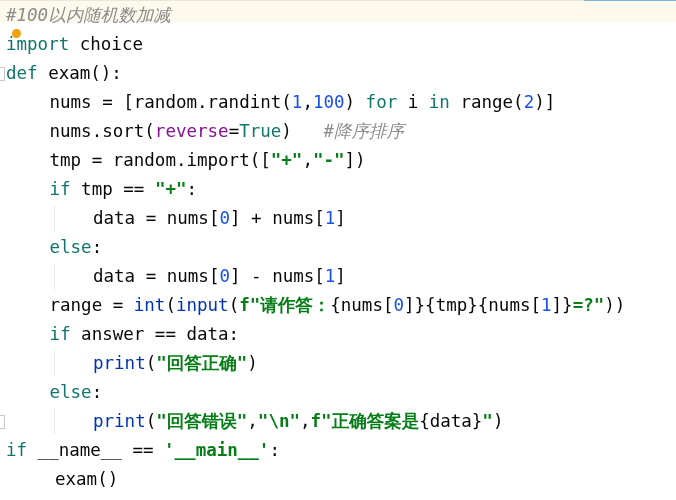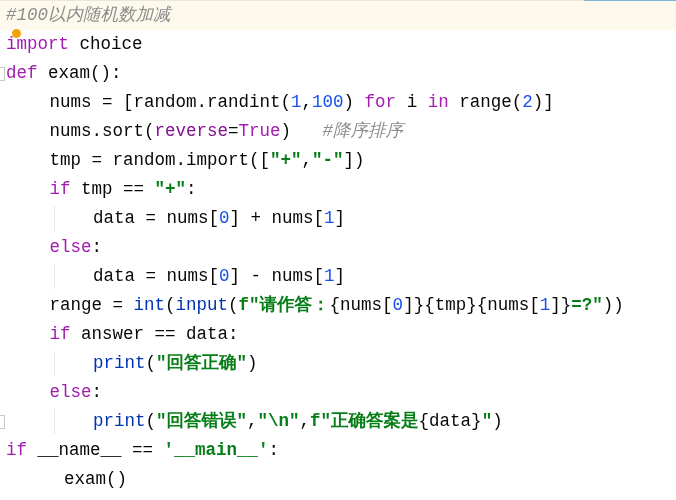--- a/index.html
+++ b/index.html
@@ -6,28 +6,28 @@
   body {
     width: 676px; height: 500px; overflow: hidden;
     background: #ffffff;
     font-family: "DejaVu Sans Mono", "Liberation Mono", monospace;
     font-size: 17.5px;
     color: #080808;
     position: relative;
   }
   .editor { position: absolute; left: 0; top: 0; width: 676px; height: 500px; }
   .line {
-    position: absolute; left: 0; width: 676px; height: 29px;
-    line-height: 29px; white-space: pre; font-family: Liberation Mono, monospace;
+    position: absolute; left: 0; width: 676px; height: 21px;
+    line-height: 29px; white-space: pre;
   }
   .line.current { background: #fdfaed; }
   .topbar { position:absolute; left:0; top:0; width:676px; height:2px; background:#e9e6da; }
   .topbar-accent { position:absolute; right:0; top:0; width:92px; height:2px; background:#7fb3d8; }
   .code { position: absolute; left: 6px; top: 0; }
-  .kw { color: #a21caf; }
+  .kw { color: #0f766e; }
   .num { color: #1750eb; }
   .str { color: #067d17; font-weight: 600; }
   .cmt { color: #8c8c8c; font-style: italic; }
   .param { color: #871094; }
   .builtin { color: #0033b3; }
   .guide {
     position: absolute; width: 1px; background: #e8e8e8;
   }
   .bulb {
     position: absolute; left: 12px; top: 29px; width: 9px; height: 9px;
@@ -55,18 +55,18 @@
       <div class="line" style="top: 262px;"><div class="code" style="left: 93px;"><span>data = nums[</span><span class="num">0</span><span>] - nums[</span><span class="num">1</span><span>]</span></div></div>
       <div class="guide" style="left: 53.5px; top: 264px; height: 25px;"></div>
       <div class="line" style="top: 291px;"><div class="code" style="left: 49.5px;"><span>range = </span><span class="builtin">int</span><span>(</span><span class="builtin">input</span><span>(</span><span class="str">f"请作答：</span><span>{nums[</span><span class="num">0</span><span>]}{tmp}{nums[</span><span class="num">1</span><span>]}</span><span class="str">=?"</span><span>))</span></div></div>
       <div class="line" style="top: 320px; padding-left: 28px;"><div class="code" style="left: 49.5px;"><span class="kw">if</span><span> answer == data:</span></div></div>
       <div class="line" style="top: 349px;"><div class="code" style="left: 93px;"><span class="builtin">print</span><span>(</span><span class="str">"回答正确"</span><span>)</span></div></div>
       <div class="guide" style="left: 53.5px; top: 351px; height: 25px;"></div>
       <div class="line" style="top: 378px;"><div class="code" style="left: 49.5px;"><span class="kw">else</span><span>:</span></div></div>
       <div class="line" style="top: 407px;"><div class="code" style="left: 93px;"><span class="builtin">print</span><span>(</span><span class="str">"回答错误"</span><span>,</span><span class="str">"\n"</span><span>,</span><span class="str">f"正确答案是</span><span>{data}</span><span class="str">"</span><span>)</span></div></div>
       <div class="guide" style="left: 53.5px; top: 409px; height: 25px;"></div>
       <div class="line" style="top: 436px;"><div class="code" style="left: 6px;"><span class="kw">if</span><span> __name__ == </span><span class="str">'__main__'</span><span>:</span></div></div>
-      <div class="line" style="top: 465px;"><div class="code" style="left: 64px;"><span>exam()</span></div></div>
+      <div class="line" style="top: 465px;"><div class="code" style="left: 55px;"><span>exam()</span></div></div>
     </div>
   <div class="bulb"></div>
   <div class="fold" style="top:67px"></div>
   <div class="fold" style="top:415px"></div>
 </div>
 
 </body></html>

